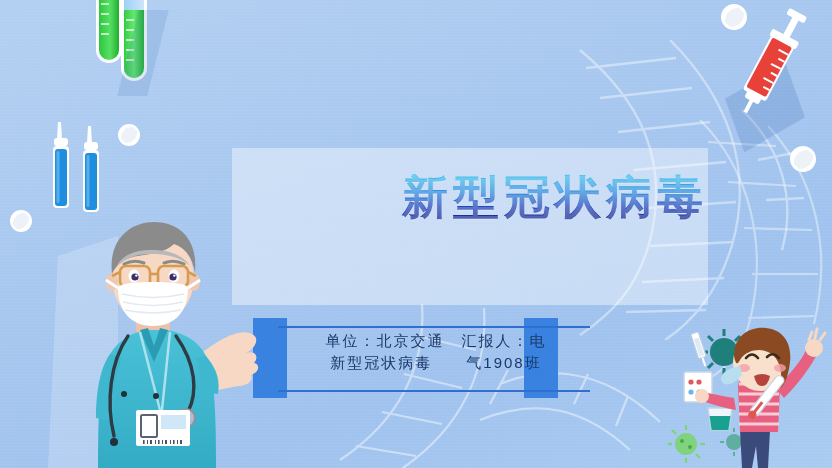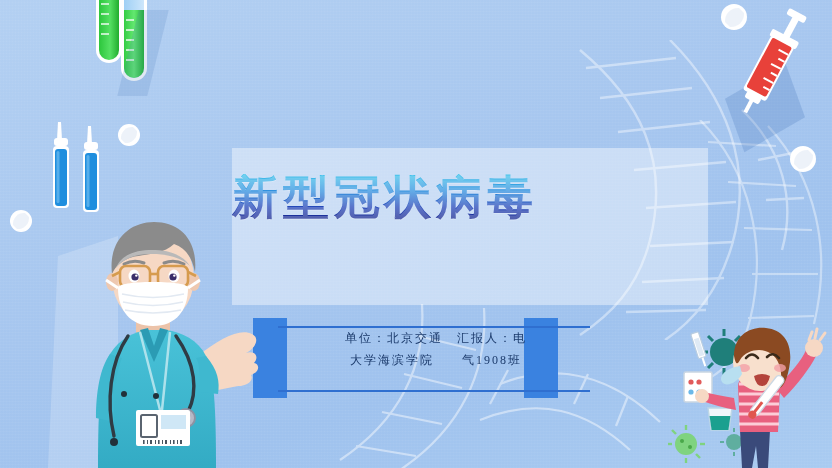--- a/index.html
+++ b/index.html
@@ -16,21 +16,21 @@
       repeating-linear-gradient(90deg,rgba(255,255,255,.08) 0 1px,transparent 1px 3px);
   }
   
   .dna{position:absolute;pointer-events:none;opacity:.55;}
   
   .title-panel{
     position:absolute;left:232px;top:148px;width:476px;height:157px;
     background:rgba(255,255,255,.42);
   }
   .title-line{
-    position:absolute;left:0;width:476px;text-align:left;
+    position:absolute;left:0;width:476px;text-align:right;
     font-family:"DejaVu Serif","Liberation Serif",serif;
     font-weight:700;font-size:46px;letter-spacing:5px;line-height:1;
     background:linear-gradient(180deg,#45c6ec 0%,#2f8ede 38%,#2446b8 72%,#17268e 100%);
     -webkit-background-clip:text;background-clip:text;color:transparent;
     -webkit-text-fill-color:transparent;
     text-shadow:0 1px 0 rgba(255,255,255,.25);
   }
   #t1{top:26px;}
   #t2{top:86px;}
   
@@ -40,22 +40,22 @@
     border-top:2px solid #2f6fd0;border-bottom:2px solid #2f6fd0;
     box-sizing:border-box;
   }
   .sub-cap{
     position:absolute;top:0;width:34px;height:80px;background:#3a82e0;
   }
   .sub-cap.l{left:0;}
   .sub-cap.r{left:271px;}
   .sub-text{
     position:absolute;left:38px;top:12px;width:290px;
-    font-family:Liberation Serif, serif;
-    font-size:12px;color:#1b3a6b;line-height:1.45;letter-spacing:2px;
+    font-family:Liberation Sans, sans-serif;
+    font-size:15px;color:#1b3a6b;line-height:1.45;letter-spacing:2px;
     text-align:center;white-space:pre;
   }
   
   .doc{position:absolute;left:48px;top:196px;width:216px;height:272px;}
   
   .girl{position:absolute;left:668px;top:326px;width:164px;height:142px;}
   
   .prop{position:absolute;}
 </style>
 </head>
@@ -213,21 +213,21 @@
 
   <div class="title-panel">
     <div class="title-line" id="t1">新型冠状病毒</div>
   </div>
 
   <div class="sub-wrap">
     <div class="sub-cap l"></div>
     <div class="sub-cap r"></div>
     <div class="sub-box"></div>
     <div class="sub-text">单位：北京交通　汇报人：电</div>
-    <div class="sub-text" style="top:34px;">大学海滨学院　　气1908班</div>
+    <div class="sub-text" style="top:34px;">新型冠状病毒　　气1908班</div>
   </div>
 
   <svg class="doc" viewBox="0 0 216 272" preserveAspectRatio="xMidYMax meet">
     <defs>
       <linearGradient id="scrub" x1="0" y1="0" x2="0" y2="1">
         <stop offset="0" stop-color="#49c2d8"></stop>
           <stop offset="1" stop-color="#33abc4"></stop>
       </linearGradient>
     </defs>
 

